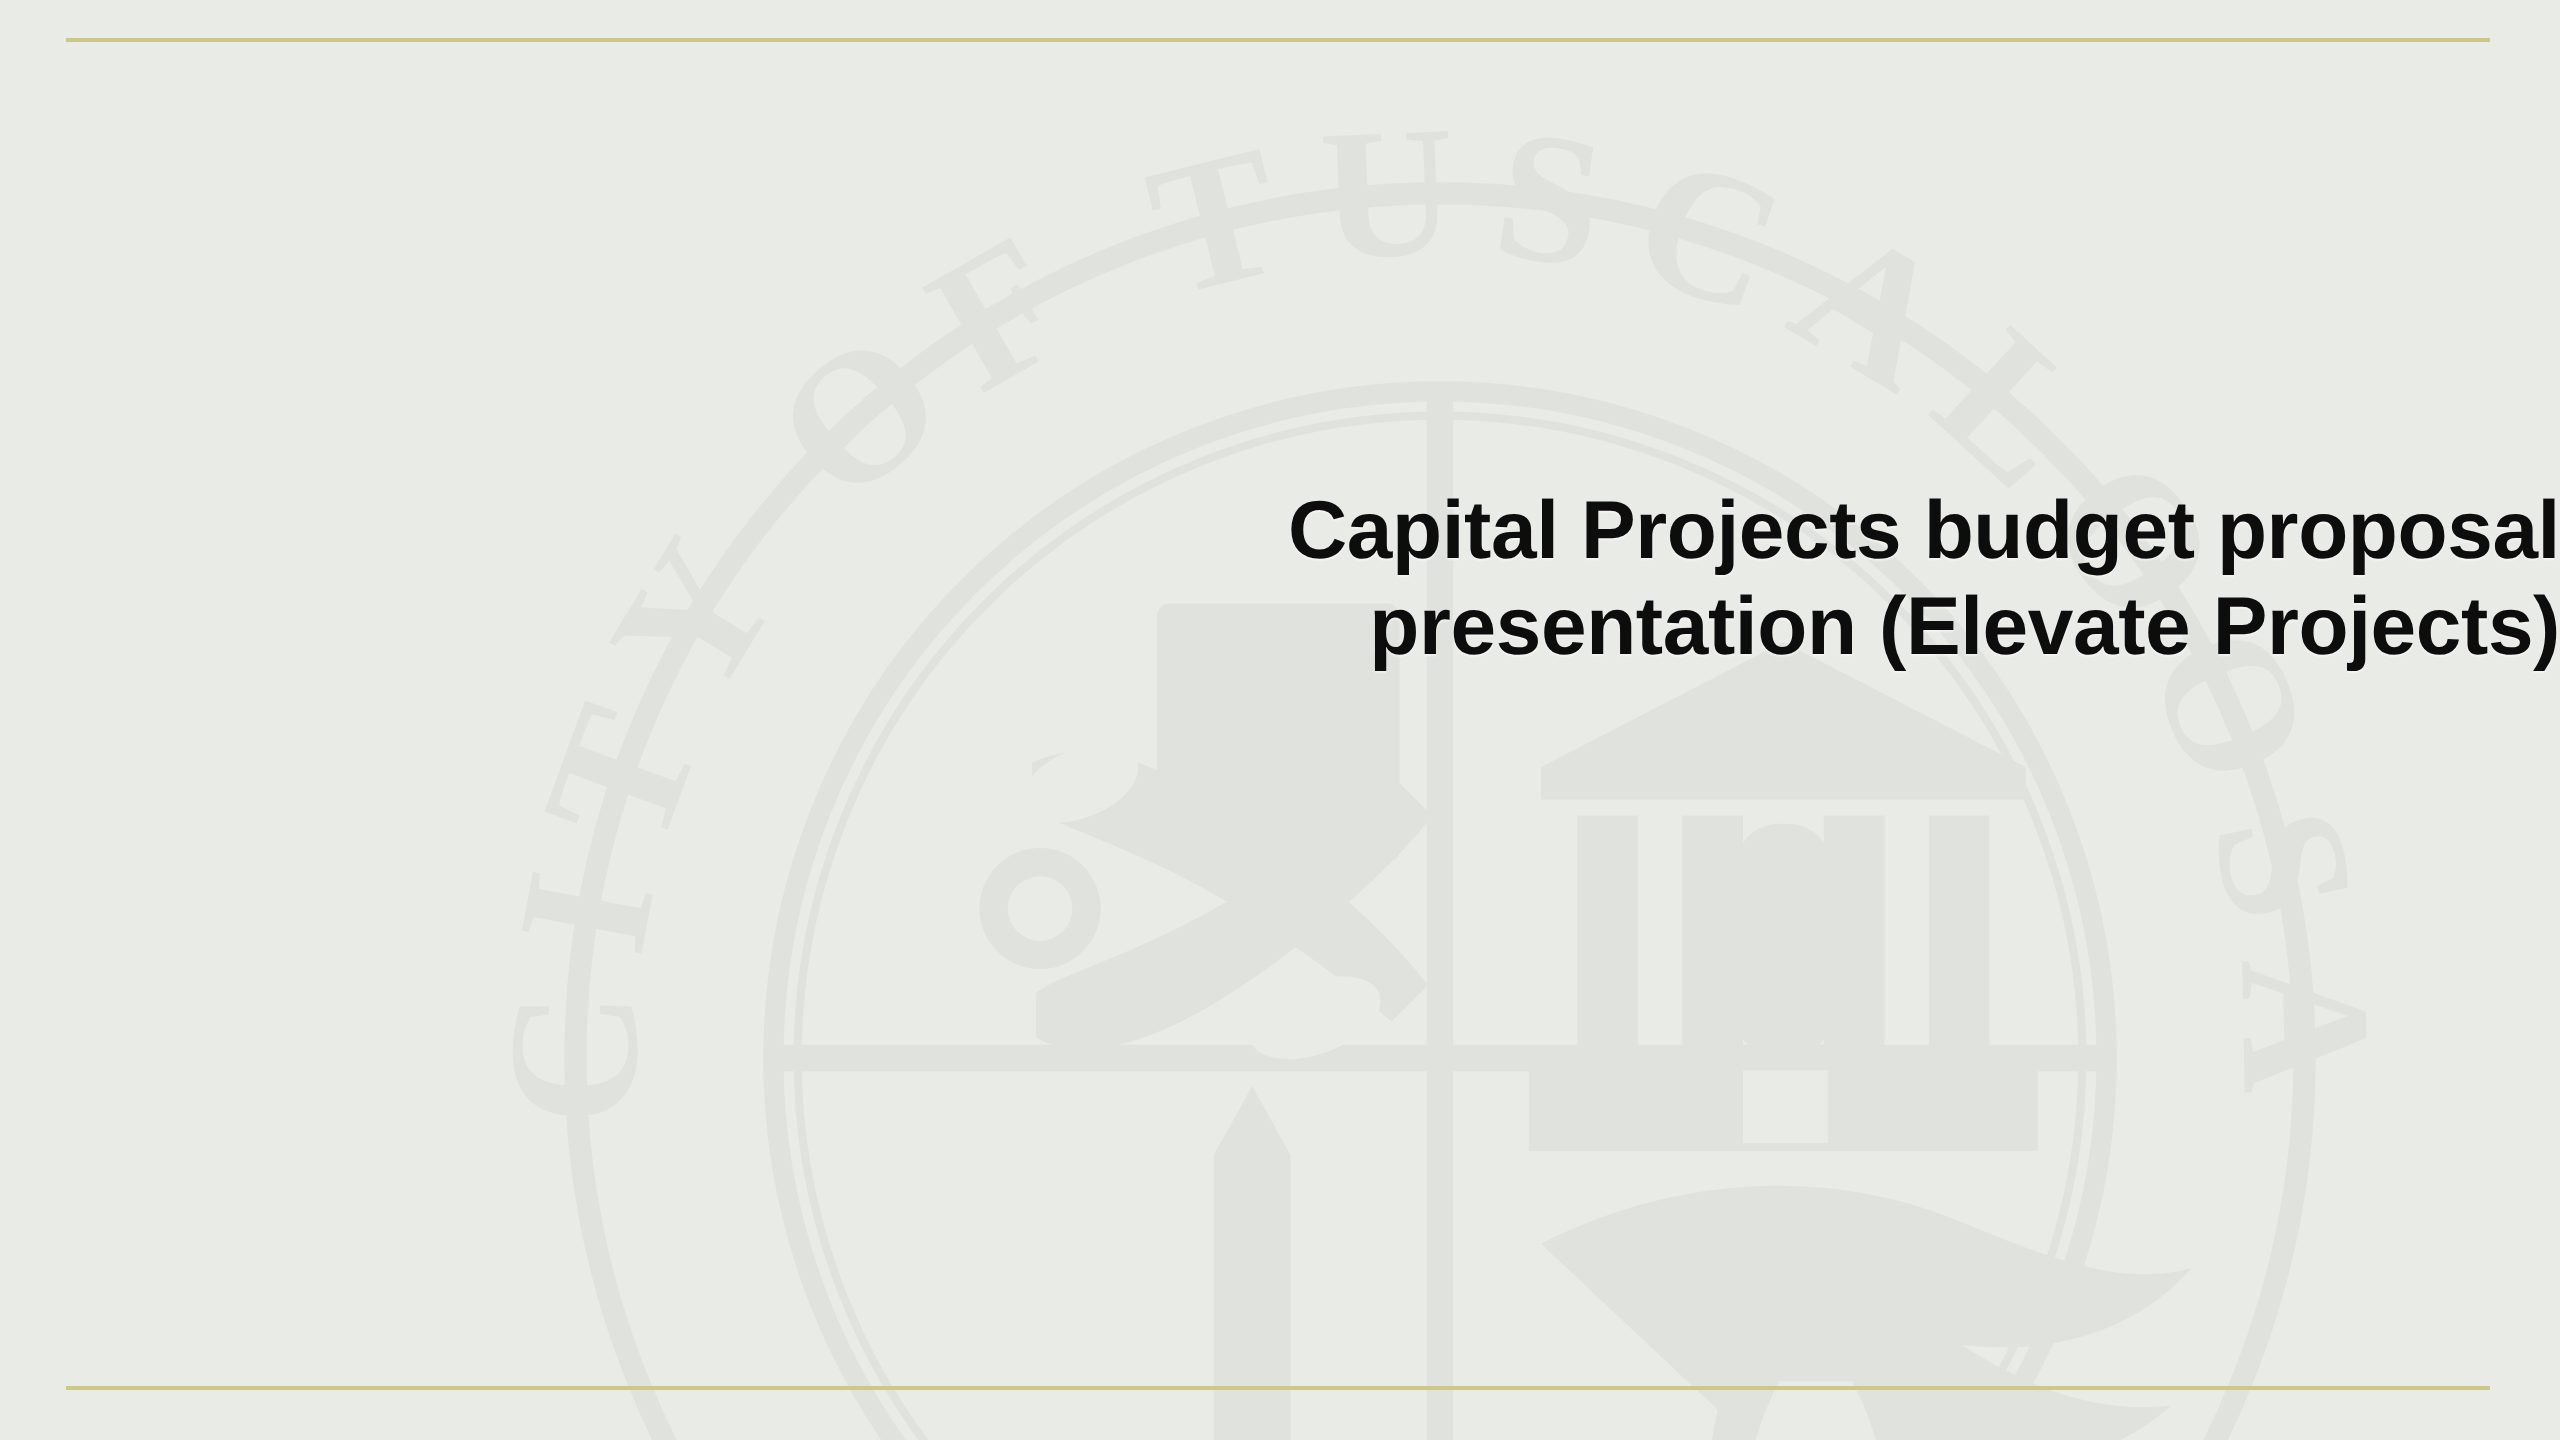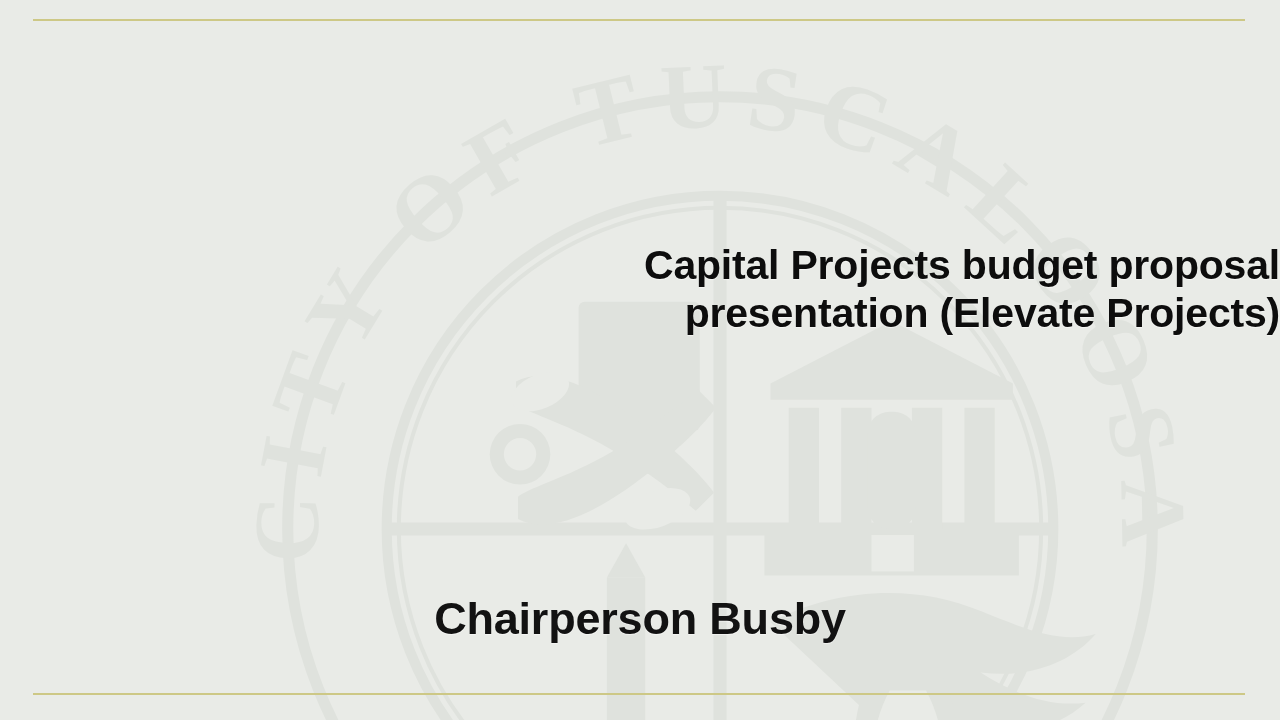--- a/index.html
+++ b/index.html
@@ -163,17 +163,14 @@
   </div>
 
   <div class="rule top"></div>
   <div class="rule bottom"></div>
 
   <div id="title-block">
     <h1 id="slide-title">Capital Projects budget proposal
 presentation (Elevate Projects)</h1>
   </div>
 
-  <div id="subtitle-block">
-    <h2 id="slide-subtitle">Chairperson Busby</h2>
-  </div>
 
 </div>
 
 </body></html>

